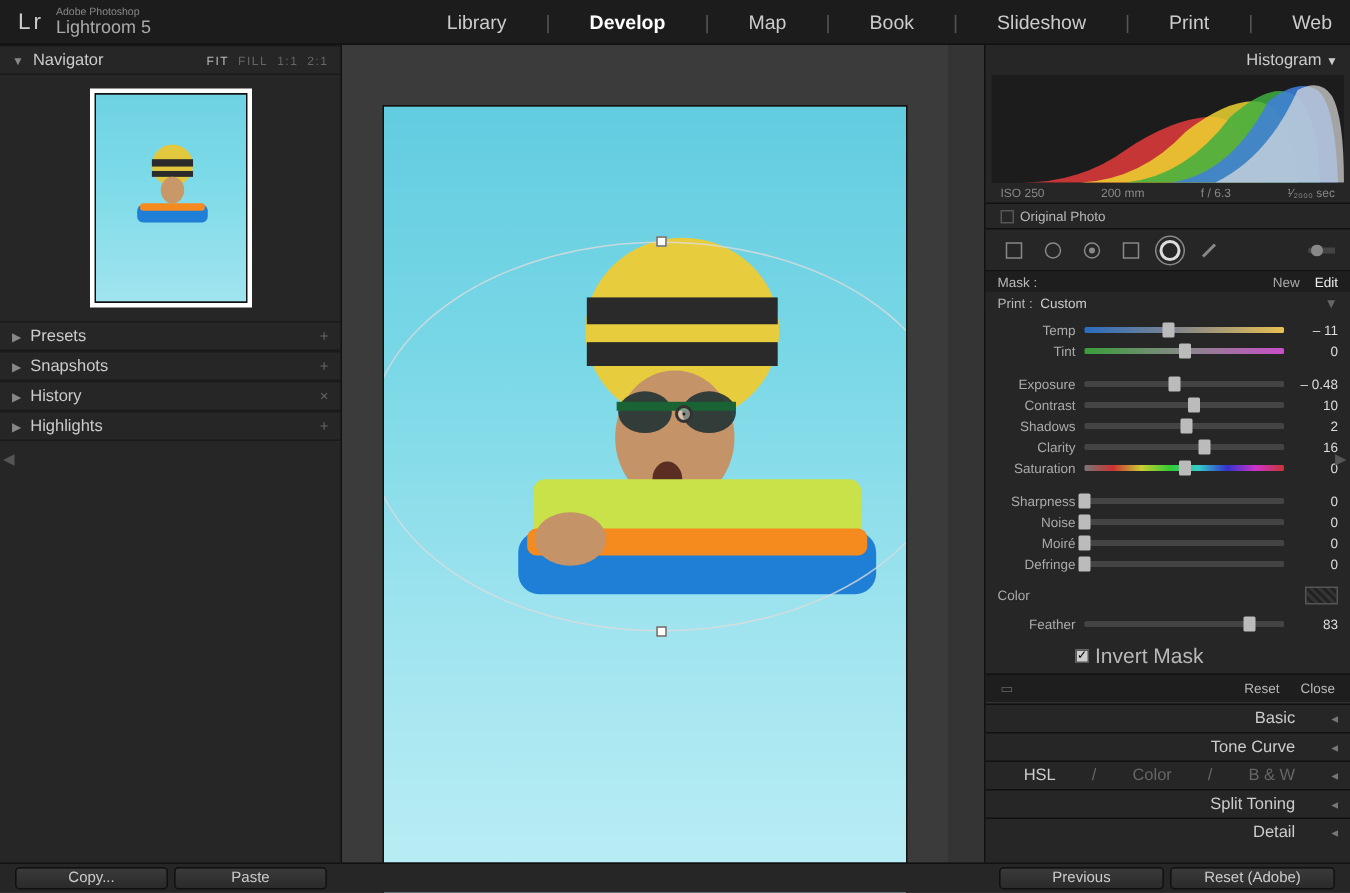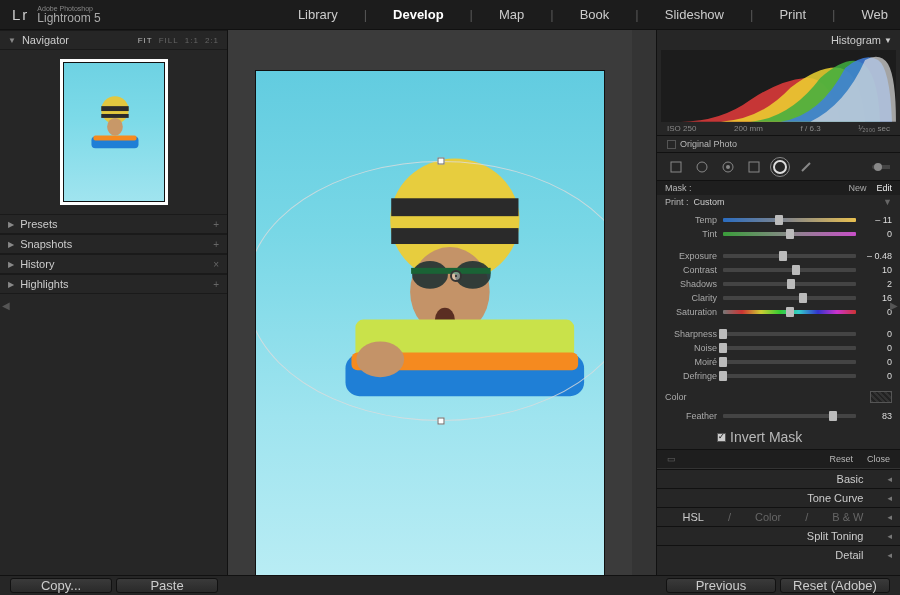--- a/index.html
+++ b/index.html
@@ -71,21 +71,21 @@
   
   .reset-row { display:flex; justify-content:flex-end; gap:14px; padding:4px 10px; font-size:9px; border-top:1px solid #111; border-bottom:1px solid #333; background:#1e1e1e; }
   
   .panel-collapse { height:19px; display:flex; align-items:center; justify-content:flex-end; padding:0 8px; font-size:11px; border-top:1px solid #111; color:#ccc; gap:24px;}
   .panel-collapse .dim { color:#666; }
   .panel-collapse .chev { font-size:9px; color:#777; }
   
   .bottom-bar { position:absolute; bottom:0; left:0; right:0; height:20px; display:flex; background:#262626; border-top:1px solid #111;}
   .bottom-bar .left-btns { width:228px; display:flex; gap:4px; padding:2px 10px;}
   .bottom-bar .right-btns { width:244px; margin-left:auto; display:flex; gap:4px; padding:2px 10px;}
-  .btn { flex:1; height:15px; background:linear-gradient(#3a3a3a,#2a2a2a); border:1px solid #111; border-radius:3px; font-size:13px; color:#ccc; display:flex; align-items:center; justify-content:center; cursor:pointer;}
+  .btn { flex:1; height:15px; background:linear-gradient(#3a3a3a,#2a2a2a); border:1px solid #111; border-radius:3px; font-size:10px; color:#ccc; display:flex; align-items:center; justify-content:center; cursor:pointer;}
   
   .side-arrow { position:absolute; top:50%; width:8px; height:16px; color:#555; font-size:10px; display:flex; align-items:center; }
   .side-arrow.l { left:2px; }
   .side-arrow.r { right:2px; }
   
   .radial-overlay { position:absolute; border:1px solid rgba(220,220,220,0.8); border-radius:50%; }
   .handle { position:absolute; width:7px; height:7px; background:#fff; border:1px solid #666; transform:translate(-50%,-50%); }
   .center-pin { position:absolute; width:12px; height:12px; border:2px solid #333; border-radius:50%; background:rgba(255,255,255,0.4); transform:translate(-50%,-50%);}
   .center-pin::after { content:""; position:absolute; inset:3px; background:#222; border-radius:50%;}
 </style>

